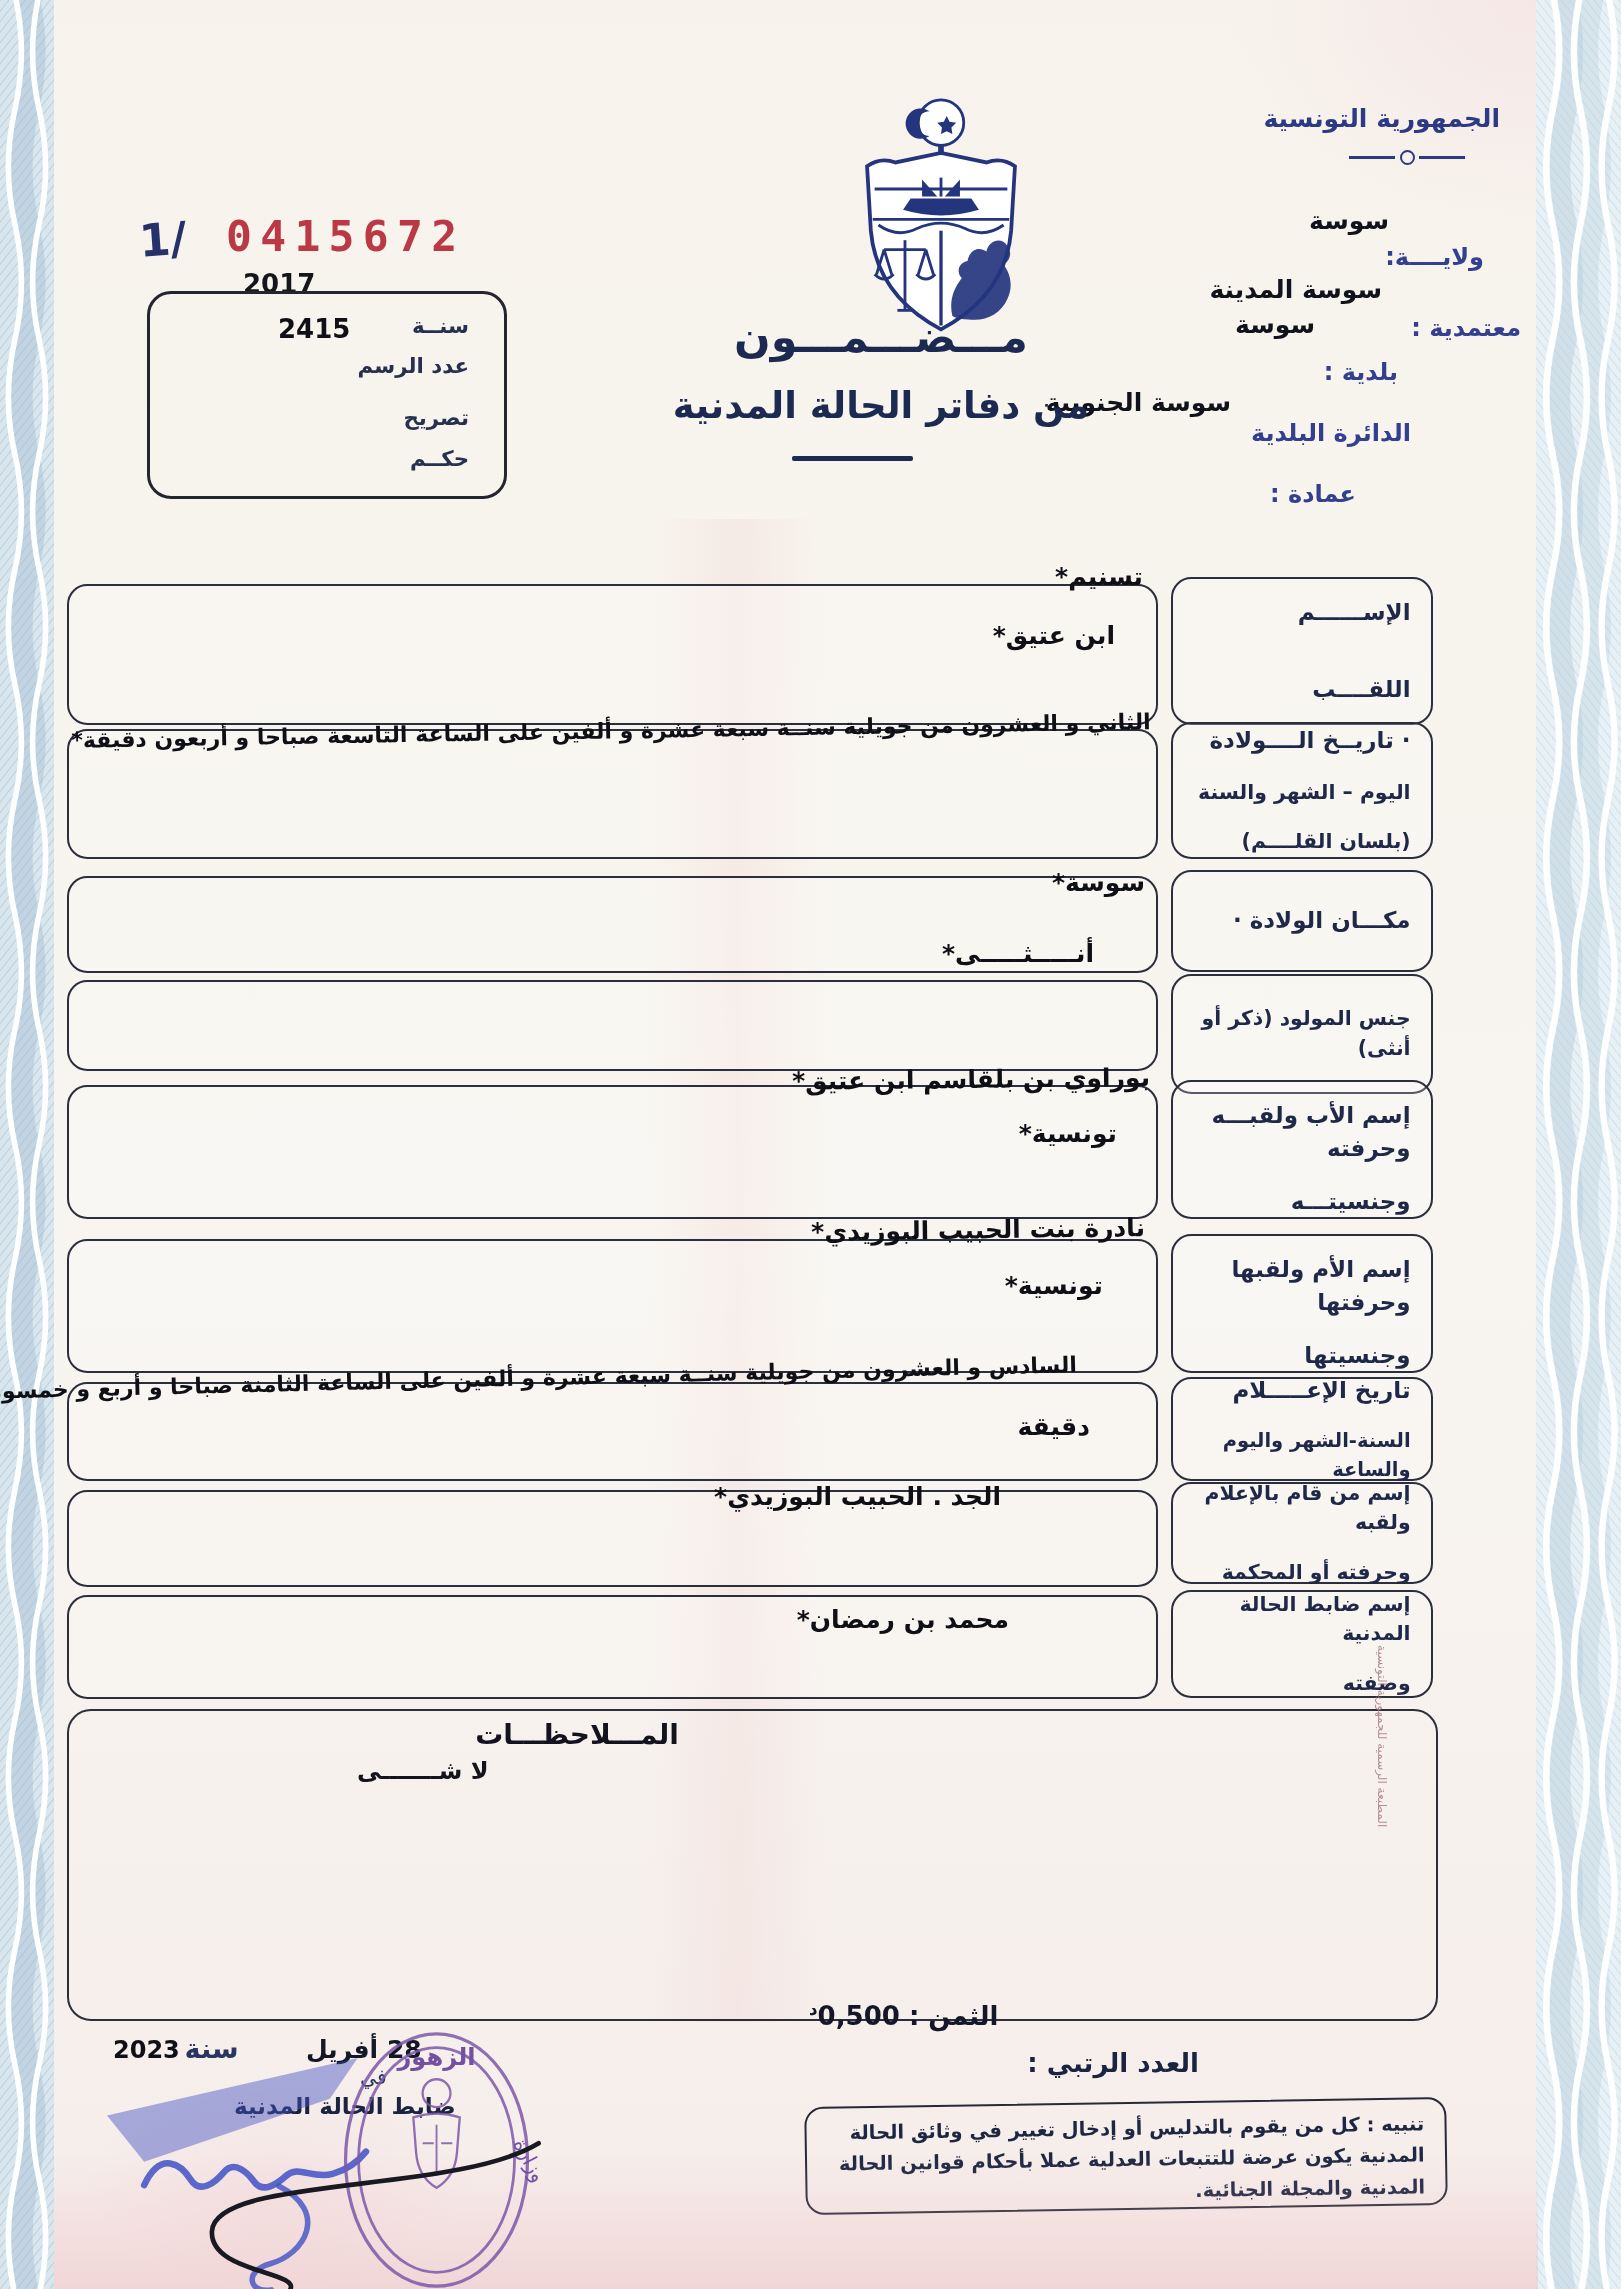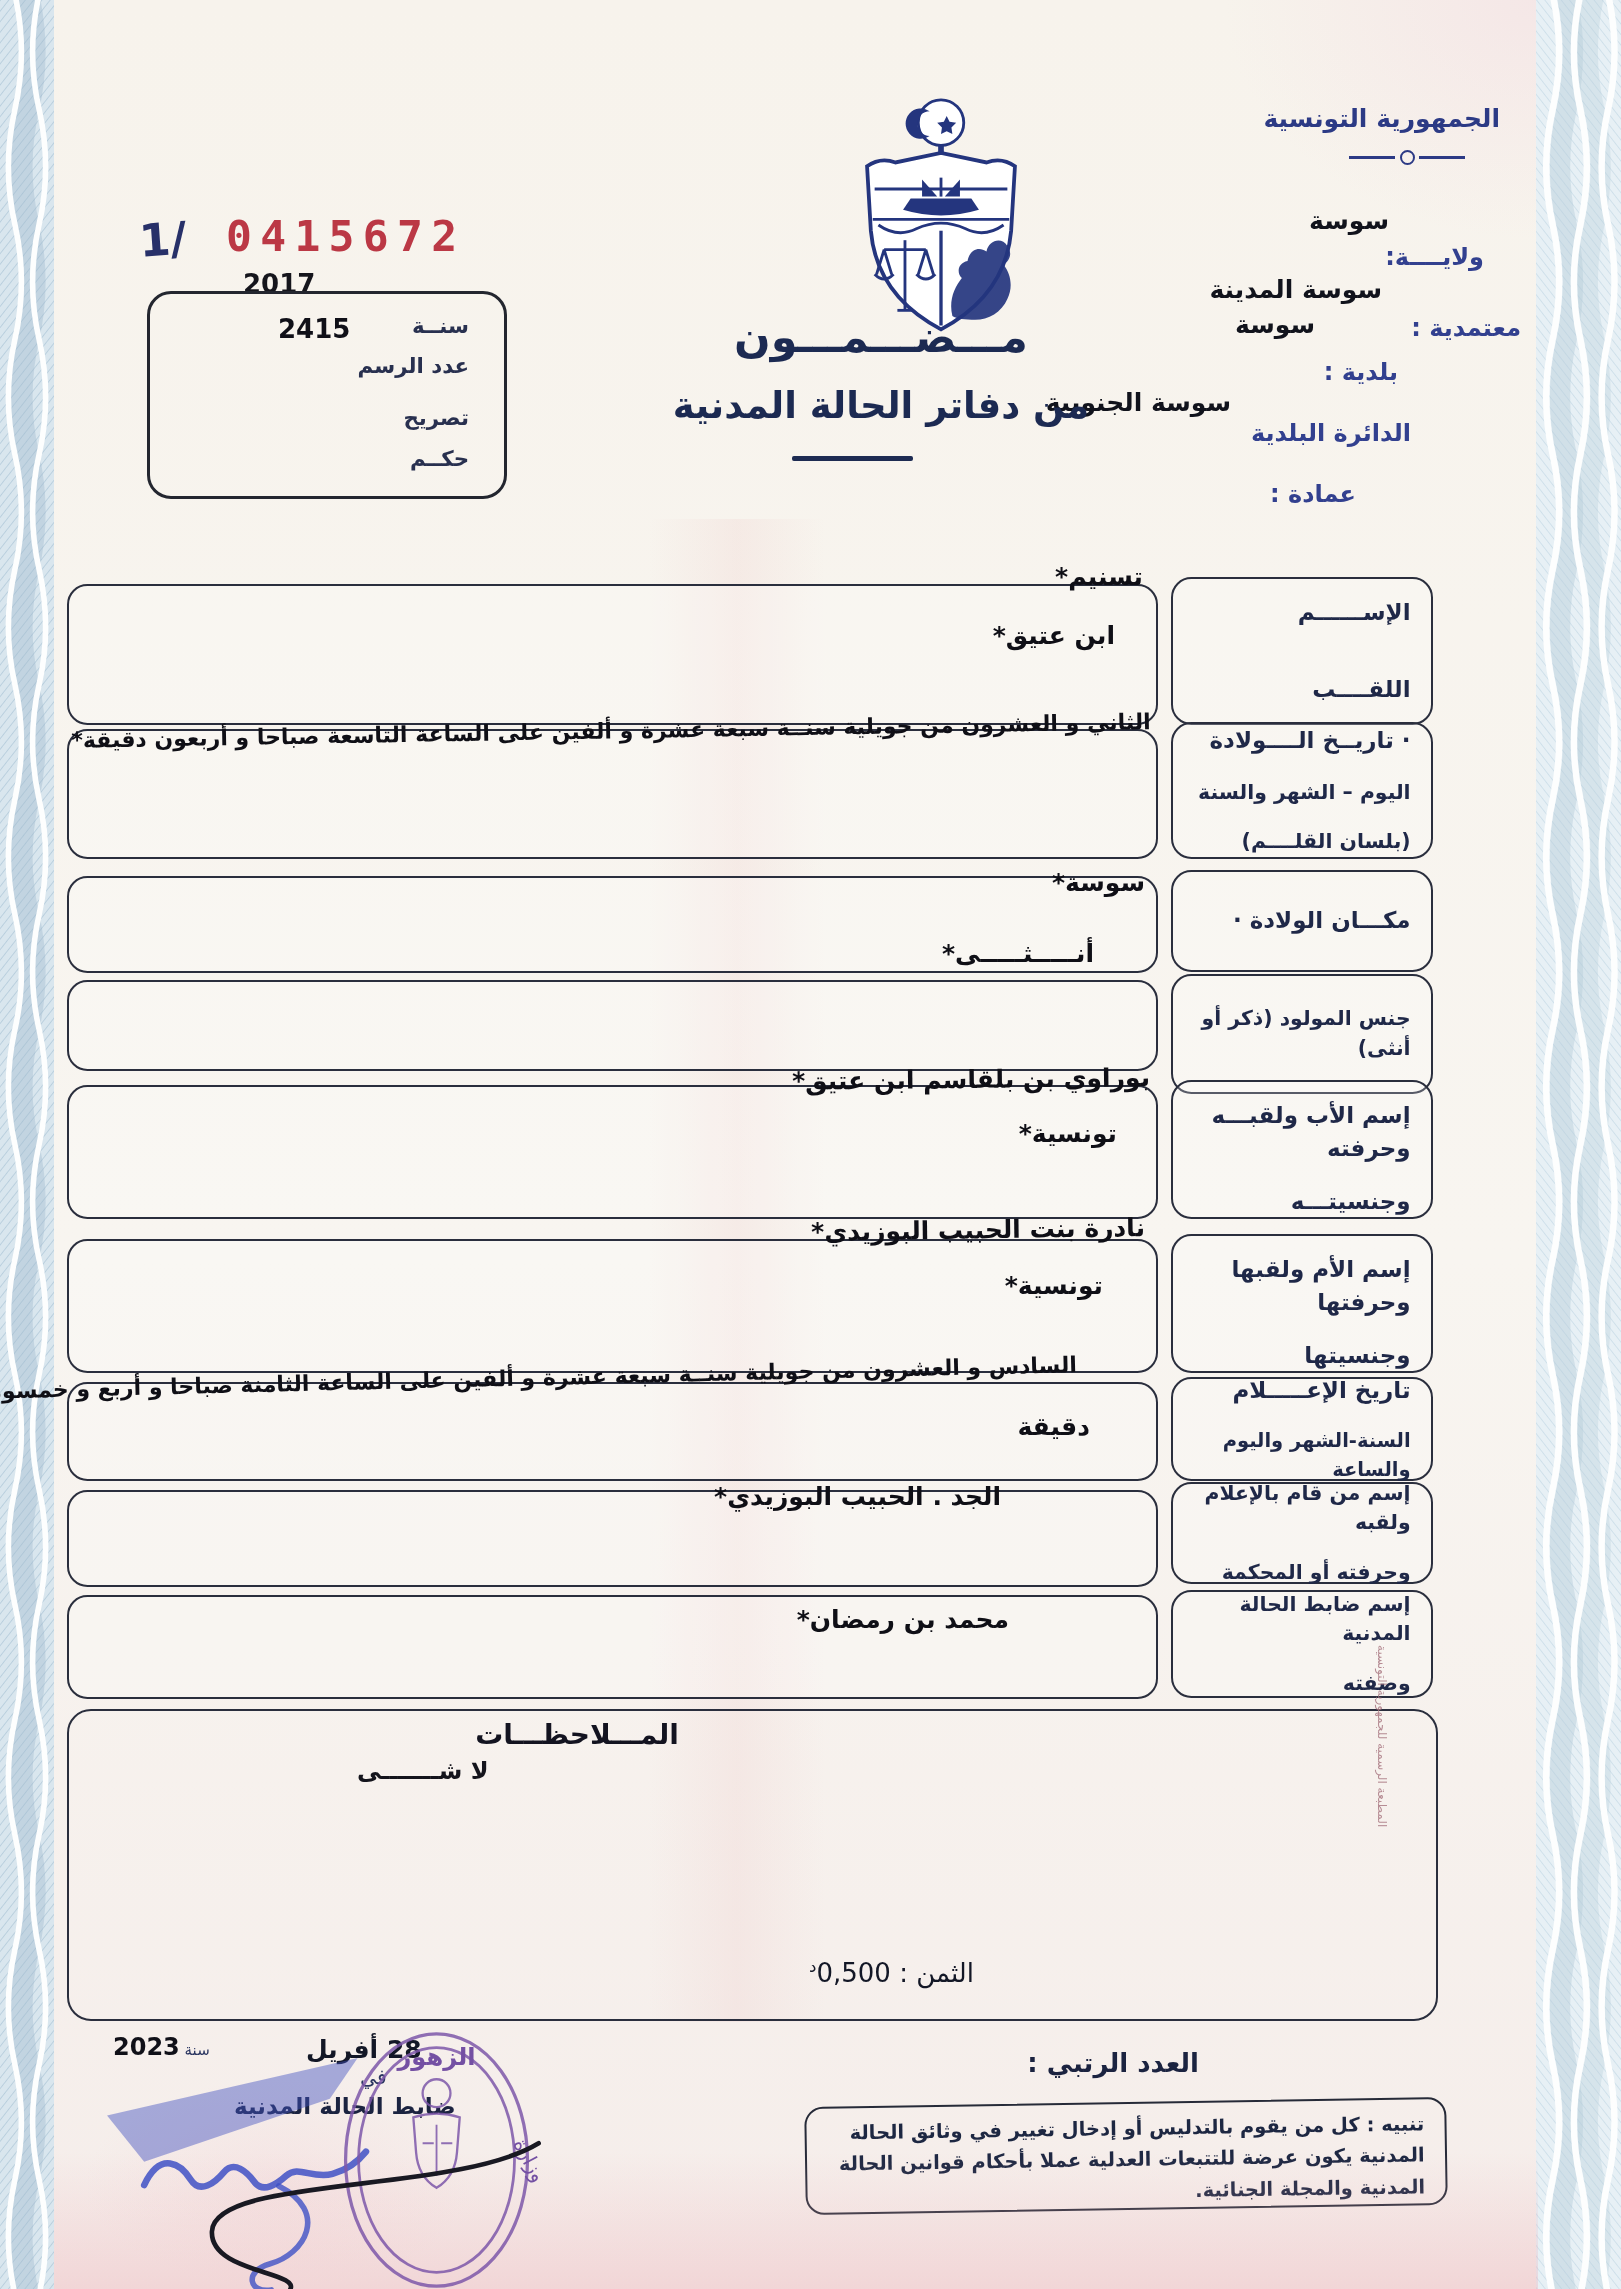--- a/index.html
+++ b/index.html
@@ -86,24 +86,24 @@
   #v-father{right:471px;top:1063px;transform:rotate(-.6deg);transform-origin:right top;}
   #v-father-nat{right:504px;top:1119px;}
   #v-mother{right:476px;top:1213px;transform:rotate(-.8deg);transform-origin:right top;}
   #v-mother-nat{right:518px;top:1271px;}
   #v-idate{right:545px;top:1352px;font-size:22px;transform:rotate(-1.4deg);transform-origin:right top;}
   #v-idate2{right:531px;top:1412px;}
   #v-informant{right:620px;top:1482px;}
   #v-officer{right:612px;top:1605px;}
   
   #f-ordinal{right:422px;top:2048px;font-size:26px;font-weight:700;color:#1b2340;direction:rtl;}
-  #f-price{left:809px;top:1956px;font-size:26px;font-weight:400;color:#131726;direction:rtl;}
+  #f-price{left:809px;top:1999px;font-size:26px;font-weight:700;color:#131726;direction:rtl;}
   #f-price sup{font-size:16.7px;}
   #f-year{left:113px;top:2033px;direction:rtl;}
-  #f-year .yl{font-size:15px;color:#2a3560;font-weight:400;}
+  #f-year .yl{font-size:27px;color:#2a3560;font-weight:700;}
   #f-year .yv{font-size:24px;font-weight:700;color:#101018;}
   #f-date{left:306px;top:2035px;font-size:25px;font-weight:700;color:#131726;direction:rtl;}
   #f-fi{left:360px;top:2065px;font-size:20.4px;color:#2a3560;direction:rtl;}
   #f-officer-title{left:234px;top:2093px;font-size:23px;font-weight:700;color:#1b2340;direction:rtl;white-space:nowrap;}
   #warnbox{left:805px;top:2102px;width:642px;height:108px;border:2.8px solid #262a38;border-radius:18.6px;
      transform:rotate(-.9deg);box-sizing:border-box;padding:9.3px 20.4px;direction:rtl;text-align:right;
      font-size:19.5px;font-weight:700;color:#1d2742;line-height:1.6;}
   #imprint{left:1375px;top:1512px;height:315px;writing-mode:vertical-rl;font-size:12px;
      color:#a6737e;opacity:.8;letter-spacing:0.9px;direction:rtl;}
   #bottom-art{left:56px;top:2004px;z-index:6;}

